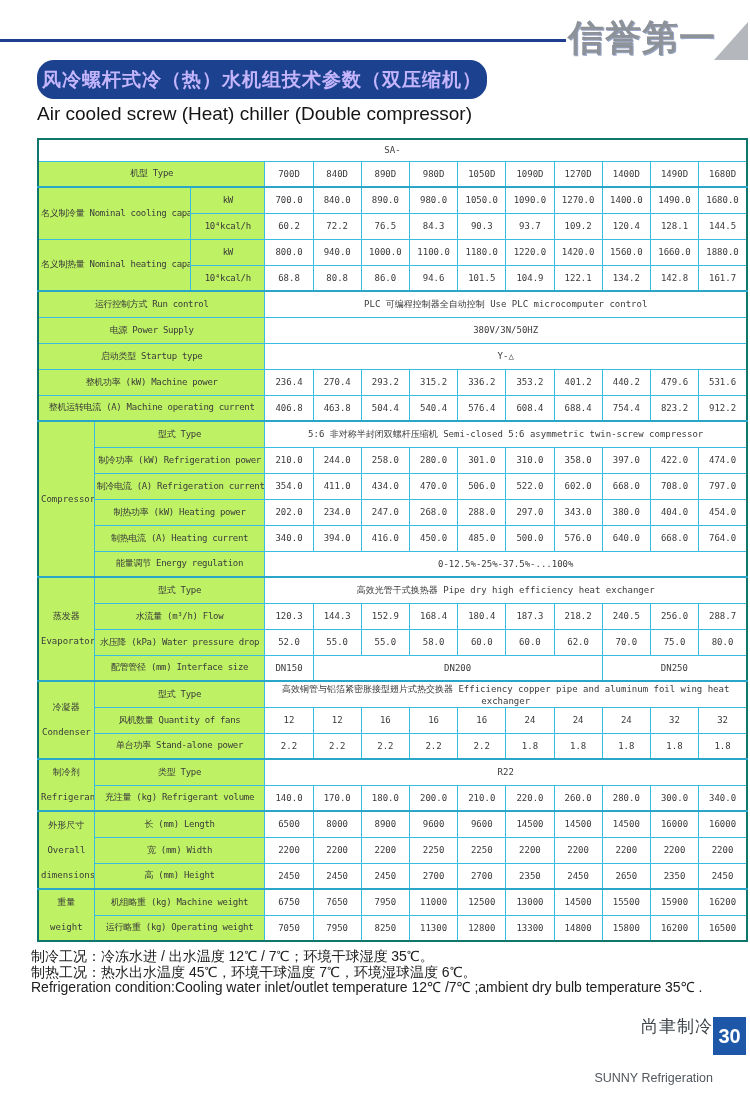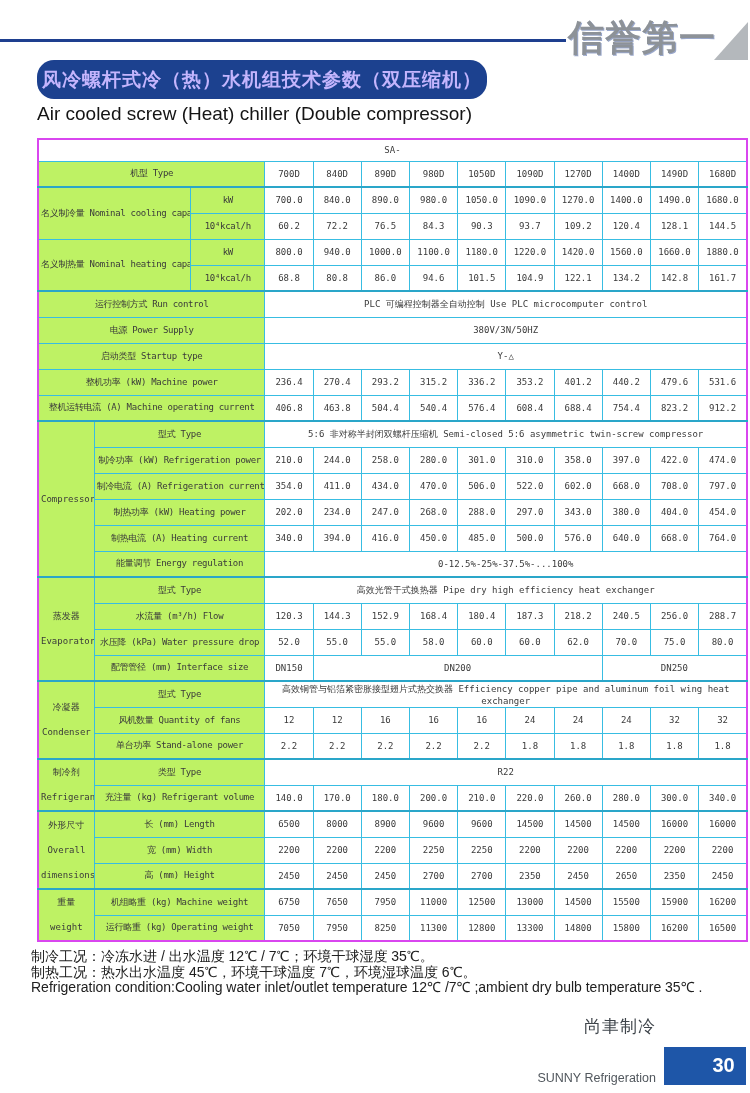--- a/index.html
+++ b/index.html
@@ -21,35 +21,35 @@
   .subtitle{position:absolute;left:37px;top:103px;font-size:19px;color:#141414;}
 
   
   .spec-table{position:absolute;left:37px;top:138px;width:711px;border-collapse:collapse;
            table-layout:fixed;font-family:"DejaVu Sans Mono",monospace;}
   .spec-table td{border:1px solid #38bde2;text-align:center;vertical-align:middle;
            padding:0 2px;font-size:9px;color:#3a3a3a;overflow:hidden;}
   .spec-table tr{height:26px;}
   .spec-table tr.hdr{height:22px;}
   .spec-table tr.sec td{border-top:2.5px solid #2aa6c9;}
-  .spec-table{border:2px solid #d946ef;}
+  .spec-table{border:2px solid #0f766e;}
   .c-l,.c-u,.c-g{background:#bef264;color:#23272a;font-size:8px;letter-spacing:-0.3px;white-space:nowrap;}
   .c-g{white-space:pre-line;line-height:25px;letter-spacing:0;}
   .c-v{background:#ffffff;}
 
   
   .notes{position:absolute;left:31px;top:949px;width:700px;font-size:14px;color:#202020;line-height:15.5px;}
 
   
-  .footer{position:absolute;right:4px;top:1017px;display:flex;align-items:flex-end;gap:8px;}
+  .footer{position:absolute;right:4px;top:1017px;display:flex;align-items:flex-start;gap:0;}
   .brand{text-align:right;line-height:1.15;}
   .brand-cn{font-size:17px;color:#3f454b;letter-spacing:1px;}
   .brand-en{font-size:12.5px;color:#51575d;margin-top:34px;}
-  .page-number{width:45px;height:38px;background:#1e56a8;color:#ffffff;font-size:20px;font-weight:bold;
-           display:flex;align-items:center;justify-content:center;padding-left:37px;}
+  .page-number{width:33px;height:38px;background:#1e56a8;color:#ffffff;font-size:20px;font-weight:bold;
+           display:flex;align-items:center;justify-content:center;}
 </style>
 </head>
 <body>
 
 <div class="page">
 
   <div class="top-rule"></div>
   <div class="tagline">信誉第一</div>
   <div class="corner-triangle"></div>
 

